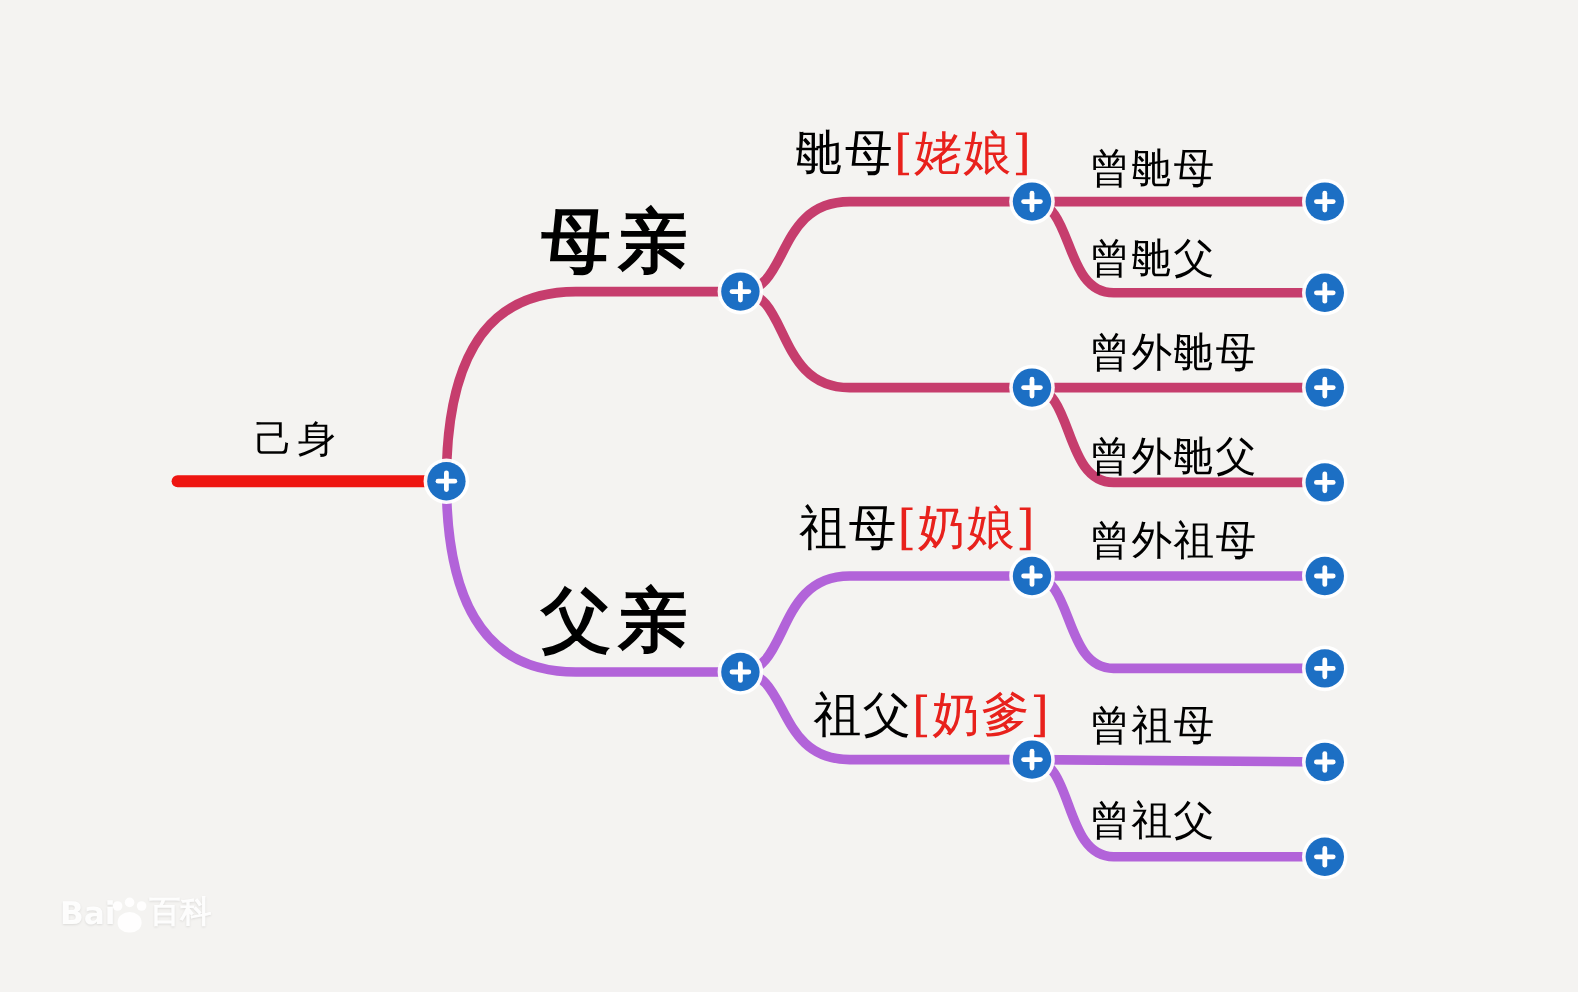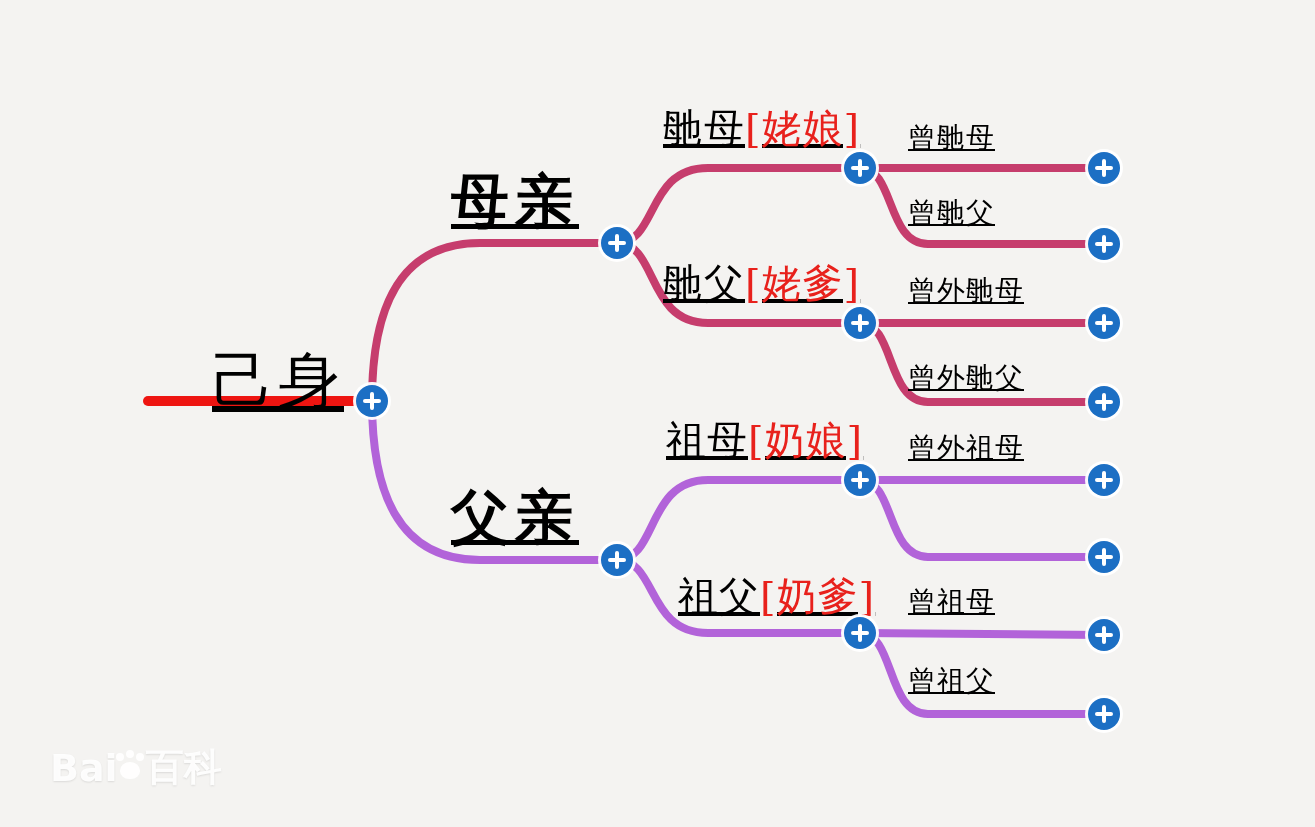--- a/index.html
+++ b/index.html
@@ -30,33 +30,33 @@
     box-shadow:0 0 0 3px rgba(255,255,255,.95);
     cursor:pointer;
   }
   .plus::before,.plus::after{
     content:"";
     position:absolute;background:#ffffff;border-radius:2px;
   }
   .plus::before{left:7px;top:14px;width:18px;height:4px;}
   .plus::after{left:14px;top:7px;width:4px;height:18px;}
 
-  .lbl{position:absolute;color:#000;white-space:nowrap;line-height:1;text-decoration:underline;}
-  .self-label{font-size:62px;letter-spacing:4px;}
+  .lbl{position:absolute;color:#000;white-space:nowrap;line-height:1;}
+  .self-label{font-size:32px;letter-spacing:4px;}
   .parent-label{font-size:58px;font-weight:700;letter-spacing:6px;margin-left:23px;}
   .node-label{font-size:40px;letter-spacing:1px;}
   .node-label .alt{color:#e8211c;}
-  .leaf-label{font-size:28px;letter-spacing:1px;}
+  .leaf-label{font-size:34px;letter-spacing:1px;}
 
   .watermark{
     position:absolute;left:50px;top:742px;
-    display:flex;align-items:center;gap:0;
+    display:flex;align-items:flex-end;gap:0;
     color:rgba(255,255,255,.92);
     font-family:"DejaVu Sans","Liberation Sans",sans-serif;
-    font-weight:700;font-size:38px;
+    font-weight:700;font-size:26px;
     text-shadow:0 1px 2px rgba(0,0,0,.10);
     user-select:none;
   }
   .paw{
     position:relative;display:inline-block;
     width:20px;height:17px;margin:6px 6px 0 2px;
     border-radius:50% 50% 46% 46%;
     background:rgba(255,255,255,.92);
   }
   .paw::before{
@@ -97,23 +97,20 @@
 
   <div class="lbl parent-label" style="left:428px;top:172px;">母亲</div>
   <div class="lbl parent-label" style="left:428px;top:488px;">父亲</div>
 
   <div class="lbl node-label" style="left:663px;top:108px;">
     <span>毑母</span><span class="alt">[姥娘]</span>
   </div>
   <div class="lbl leaf-label" style="left:908px;top:124px;">曾毑母</div>
   <div class="lbl leaf-label" style="left:908px;top:199px;">曾毑父</div>
 
-  <div class="lbl node-label" style="left:663px;top:263px;">
-    <span>毑父</span><span class="alt">[姥爹]</span>
-  </div>
   <div class="lbl leaf-label" style="left:908px;top:277px;">曾外毑母</div>
   <div class="lbl leaf-label" style="left:908px;top:354px;margin-top:10px;">曾外毑父</div>
 
   <div class="lbl leaf-label" style="left:908px;top:434px;">曾外祖母</div>
   <div class="lbl node-label" style="left:666px;top:420px;">
     <span>祖母</span><span class="alt">[奶娘]</span>
   </div>
 
   <div class="lbl node-label" style="left:678px;top:576px;">
     <span>祖父</span><span class="alt">[奶爹]</span>

